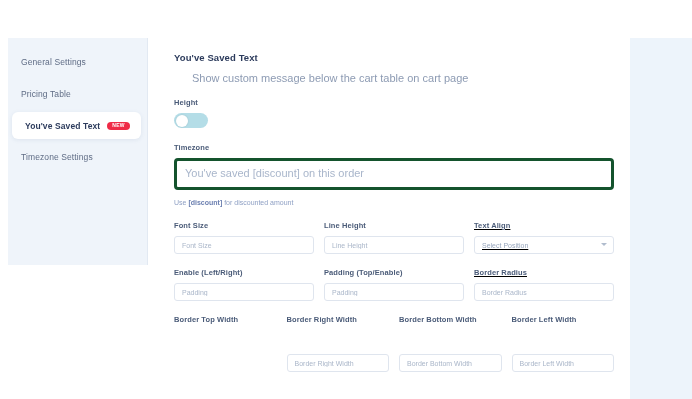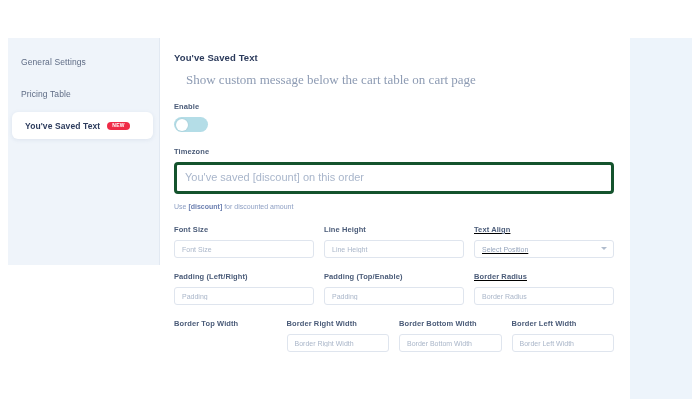--- a/index.html
+++ b/index.html
@@ -31,21 +31,21 @@
     top: 0;
     width: 692px;
     height: 399px;
   }
 
   
   .sidebar {
     position: absolute;
     left: 8px;
     top: 38px;
-    width: 152px;
+    width: 140px;
     height: 227px;
     background: #eff4fa;
     border-right: 1px solid #e2e9f2;
     box-sizing: border-box;
   }
   .nav-list {
     padding-top: 10px;
   }
   .nav-item {
     height: 28px;
@@ -98,24 +98,23 @@
     padding: 14px 16px 0 14px;
   }
   .panel-title {
     font-size: 9.5px;
     font-weight: bold;
     color: #2c3b5c;
     margin: 0 0 9px 0;
     letter-spacing: 0.1px;
   }
   .panel-sub {
-    font-size: 13px;
+    font-size: 11px;
     color: #8d9bb3;
-    margin: 0 0 14px 12px;
-    font-family: Liberation Serif, serif;
+    margin: 0 0 14px 18px;
   }
   .field-label {
     font-size: 7.5px;
     font-weight: bold;
     color: #4a5b78;
     margin-bottom: 6px;
     letter-spacing: 0.1px;
   }
 
   
@@ -169,21 +168,21 @@
     display: flex;
     margin-bottom: 14px;
   }
   .col {
     display: flex;
     flex-direction: column;
     margin-right: 10px;
   }
   .row-3 .col { width: 145px; }
   .row-3 .col:last-child { margin-right: 0; text-decoration: underline; }
-  .row-4 .col { width: 107px; }
+  .row-4 .col { width: 107px; gap: 24px; }
   .row-4 .col:last-child { margin-right: 0; }
 
   .text-input {
     height: 18px;
     border: 1px solid #dfe5ee;
     border-radius: 3px;
     box-sizing: border-box;
     background: #ffffff;
     font-family: "Liberation Sans", sans-serif;
     font-size: 7px;
@@ -241,30 +240,33 @@
       <div class="nav-item">
         <span class="nav-label">Pricing Table</span>
       </div>
 
 
       <div class="nav-item active">
         <span class="nav-label">You've Saved Text</span>
         <span class="badge-new">NEW</span>
       </div>
 
+      <div class="nav-item">
+        <span class="nav-label">Timezone Settings</span>
+      </div>
 
     </div>
   </div>
 
   <div class="content">
 
     <div class="panel-title">You've Saved Text</div>
     <div class="panel-sub">Show custom message below the cart table on cart page</div>
 
-    <div class="field-label">Enable</div>
+    <div class="field-label">Height</div>
     <div class="toggle">
       <div class="knob"></div>
     </div>
 
     <div class="field-label">Timezone</div>
     <textarea class="msg-box" placeholder="You've saved [discount] on this order" style=""></textarea>
 
     <div class="help-text">
       <span>Use </span><b>[discount]</b><span> for discounted amount</span>
     </div>
@@ -284,21 +286,21 @@
         <div class="select-wrap">
           <div class="select-box">Select Position</div>
           <span class="chevron"></span>
         </div>
       </div>
     </div>
 
     
     <div class="row row-3">
       <div class="col">
-        <div class="field-label">Padding (Left/Right)</div>
+        <div class="field-label">Enable (Left/Right)</div>
         <input class="text-input" type="text" placeholder="Padding" style="">
       </div>
       <div class="col">
         <div class="field-label">Padding (Top/Enable)</div>
         <input class="text-input" type="text" placeholder="Padding" style="">
       </div>
       <div class="col">
         <div class="field-label">Border Radius</div>
         <input class="text-input" type="text" placeholder="Border Radius" style="">
       </div>

